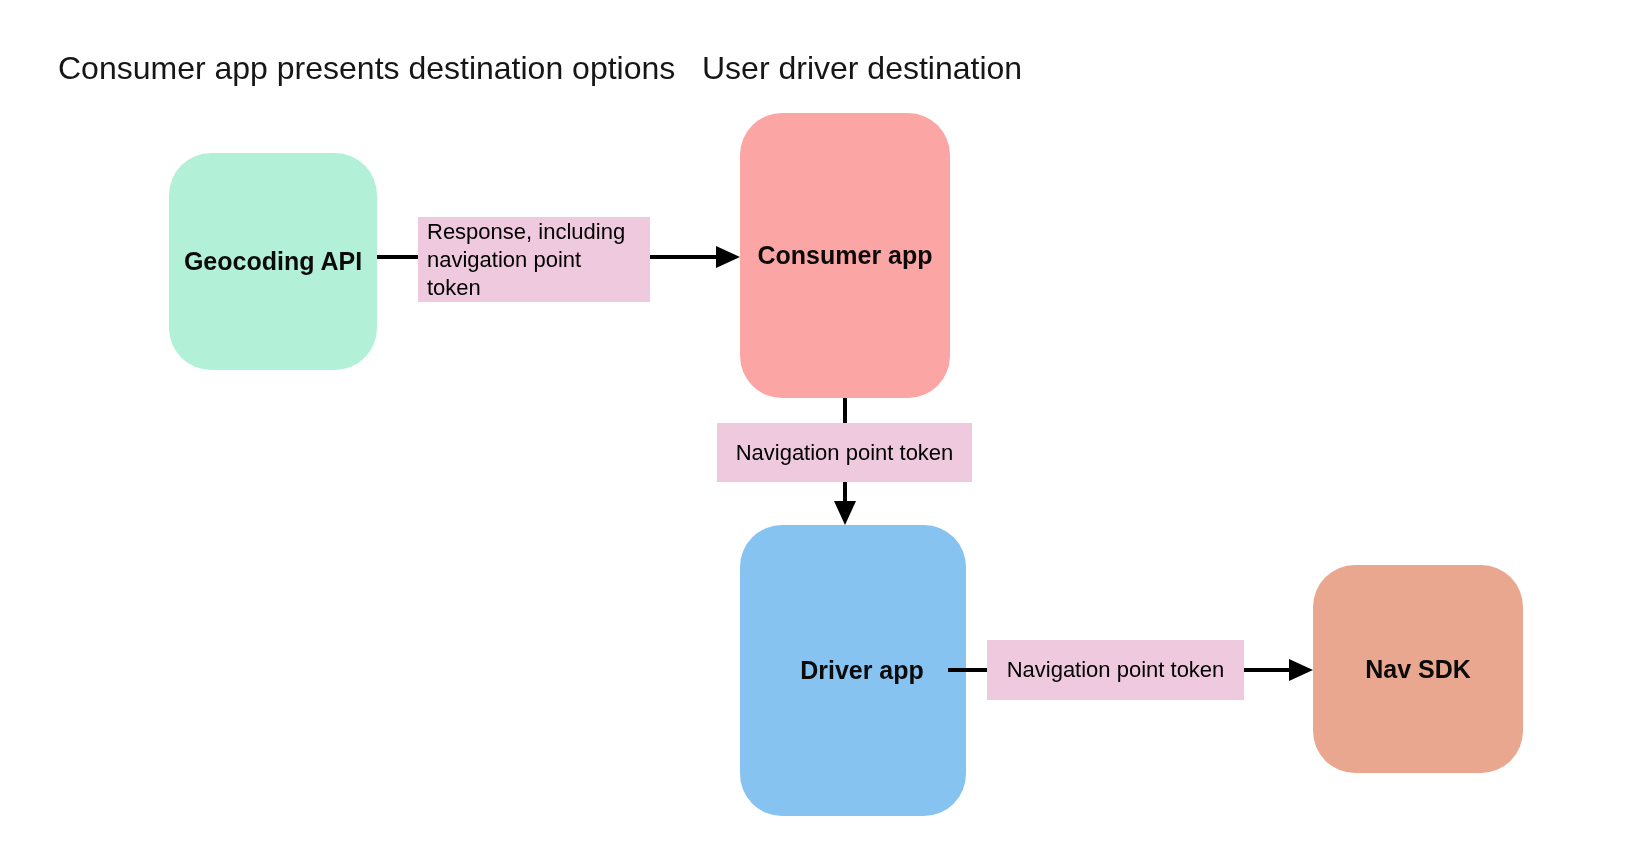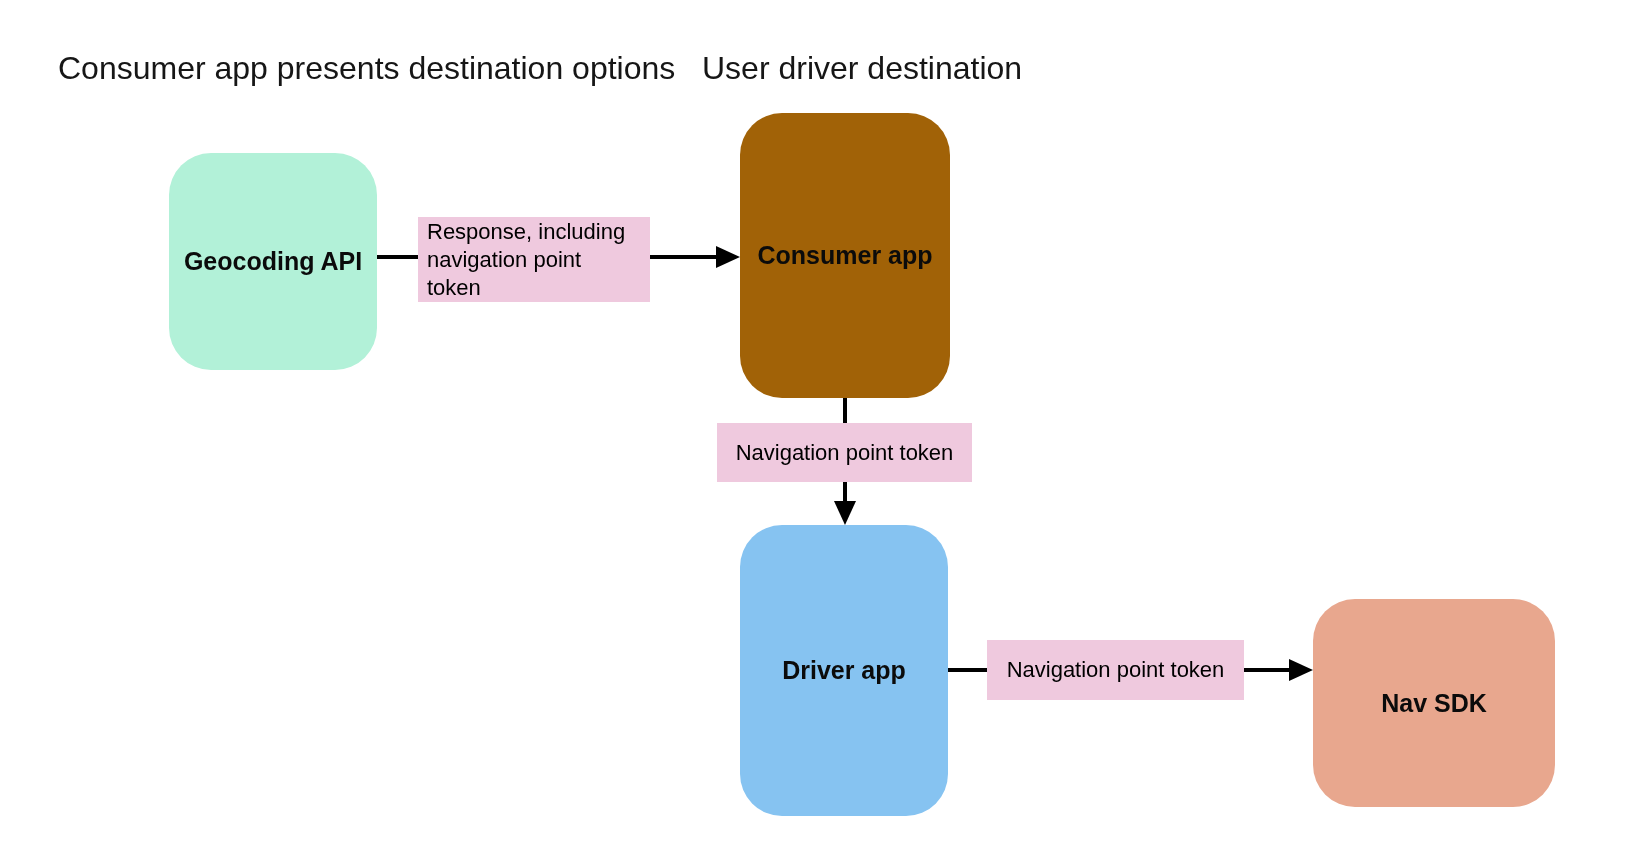--- a/index.html
+++ b/index.html
@@ -67,22 +67,22 @@
     border-top: 24px solid #000000;
   }
 
   
   #hdr-1 { left: 58px; }
   #hdr-2 { left: 702px; }
   #hdr-3 { left: 1202px; }
 
   #node-geocoding { left: 169px; top: 153px; width: 208px; height: 217px; }
   #node-consumer  { left: 740px; top: 113px; width: 210px; height: 285px; }
-  #node-driver    { left: 740px; top: 525px; width: 208px; height: 291px; }
-  #node-navsdk    { left: 1313px; top: 565px; width: 242px; height: 208px; margin-top: 34px; }
+  #node-driver    { left: 740px; top: 525px; width: 208px; height: 291px; padding-left: 18px; }
+  #node-navsdk    { left: 1313px; top: 565px; width: 210px; height: 208px; }
 
   #label-response { left: 418px; top: 217px; width: 232px; height: 85px; }
   #label-token-mid { left: 717px; top: 423px; width: 255px; height: 59px; }
   #label-token-right { left: 987px; top: 640px; width: 257px; height: 60px; }
 
   #seg-geo-label   { left: 377px; top: 255px; width: 41px; }
   #seg-label-cons  { left: 650px; top: 255px; width: 68px; }
   #head-cons       { left: 716px; top: 246px; }
 
   #seg-cons-label  { left: 843px; top: 398px; height: 26px; }
@@ -95,21 +95,21 @@
 </style>
 </head>
 <body>
 
 <div id="canvas">
 
   <div class="lane-header" id="hdr-1">Consumer app presents destination options</div>
   <div class="lane-header" id="hdr-2">User driver destination</div>
 
   <div class="node" id="node-geocoding" style="background-color: rgb(178, 241, 216);">Geocoding API</div>
-  <div class="node" id="node-consumer" style="background-color: #a16207;">Consumer app</div>
+  <div class="node" id="node-consumer" style="background-color: #fca5a5;">Consumer app</div>
   <div class="node" id="node-driver" style="background-color: rgb(134, 195, 241);">Driver app</div>
   <div class="node" id="node-navsdk" style="background-color: rgb(232, 167, 142);">Nav SDK</div>
 
   <div class="edge-line h" id="seg-geo-label"></div>
   <div class="edge-label" id="label-response" style="background-color: rgb(239, 201, 222);">Response, including navigation point token</div>
   <div class="edge-line h" id="seg-label-cons"></div>
   <div class="arrow-right" id="head-cons"></div>
 
   <div class="edge-line v" id="seg-cons-label"></div>
   <div class="edge-label" id="label-token-mid" style="background-color: rgb(239, 201, 222);">Navigation point token</div>

